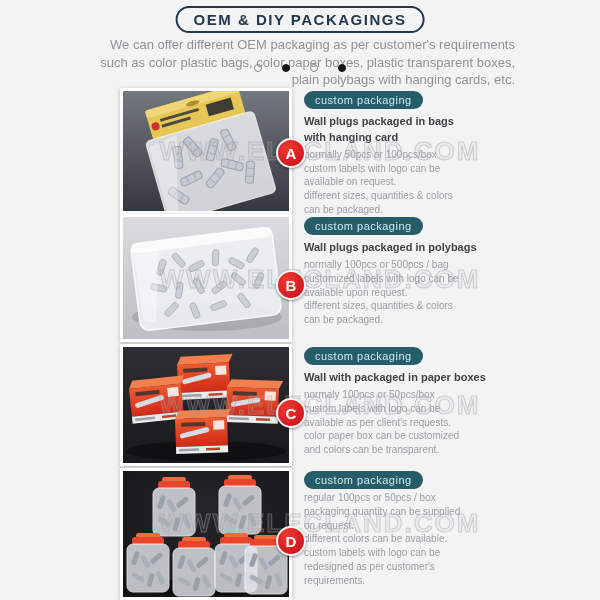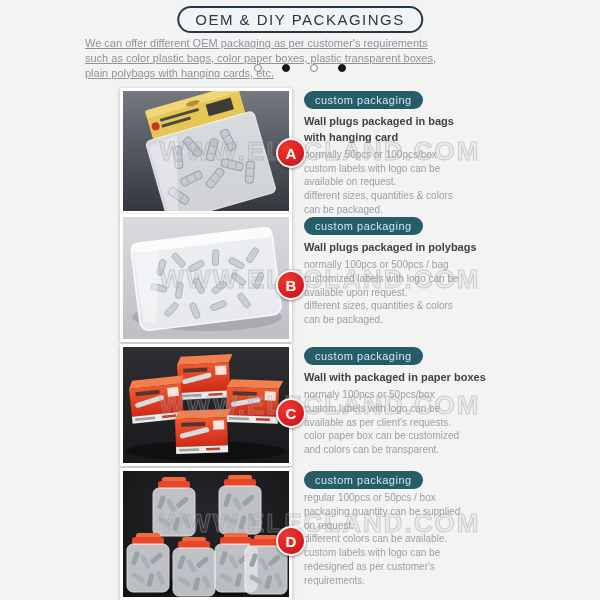--- a/index.html
+++ b/index.html
@@ -3,24 +3,24 @@
 <meta charset="utf-8">
 <style>
   html,body{margin:0;padding:0;}
   body{width:600px;height:600px;overflow:hidden;background:#f3f3f4;
        font-family:"Liberation Sans", sans-serif;position:relative;}
   .page{position:absolute;inset:0;}
 
   
   .hdr-pill{position:absolute;top:6px;left:50%;transform:translateX(-50%);
     border:2px solid #23384d;border-radius:15px;padding:3px 16px;
-    font-weight:normal;font-size:15px;letter-spacing:1.5px;color:#23384d;white-space:nowrap;}
+    font-weight:bold;font-size:15px;letter-spacing:1.5px;color:#23384d;white-space:nowrap;}
   .hdr-desc{position:absolute;top:36px;left:50%;transform:translateX(-50%);
-    width:430px;text-align:left;font-size:11px;line-height:1.35;color:#8f9396;
-    white-space:pre-line;text-decoration:underline;}
+    width:430px;text-align:right;font-size:13px;line-height:1.35;color:#8f9396;
+    white-space:pre-line;}
   .dots{position:absolute;top:64px;left:50%;transform:translateX(-50%);
     display:flex;gap:20px;align-items:center;}
   .dot{width:6px;height:6px;border-radius:50%;}
   .dot.outline{border:1px solid #8a8a8a;background:transparent;}
   .dot.filled{background:#161616;border:1px solid #161616;}
 
   
   .sec{position:absolute;left:0;width:600px;}
   .sec-a{top:88px;height:126px;}
   .sec-b{top:214px;height:130px;}

